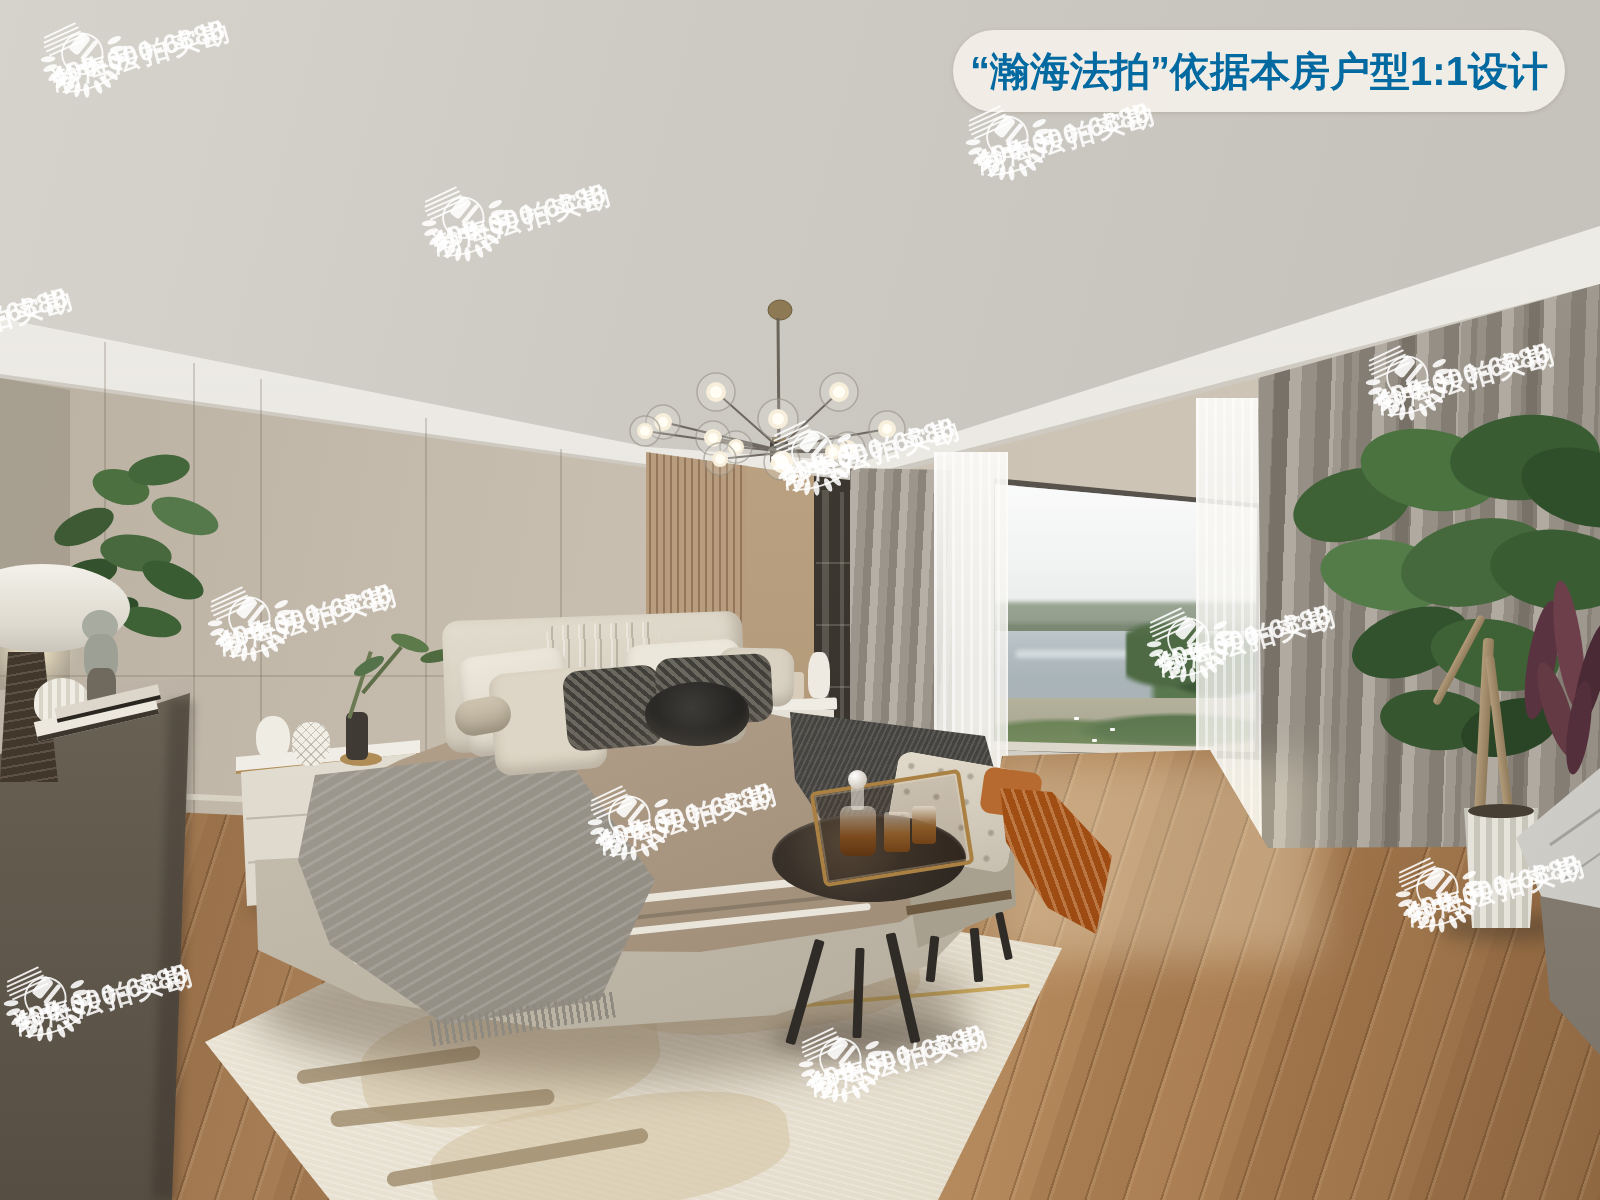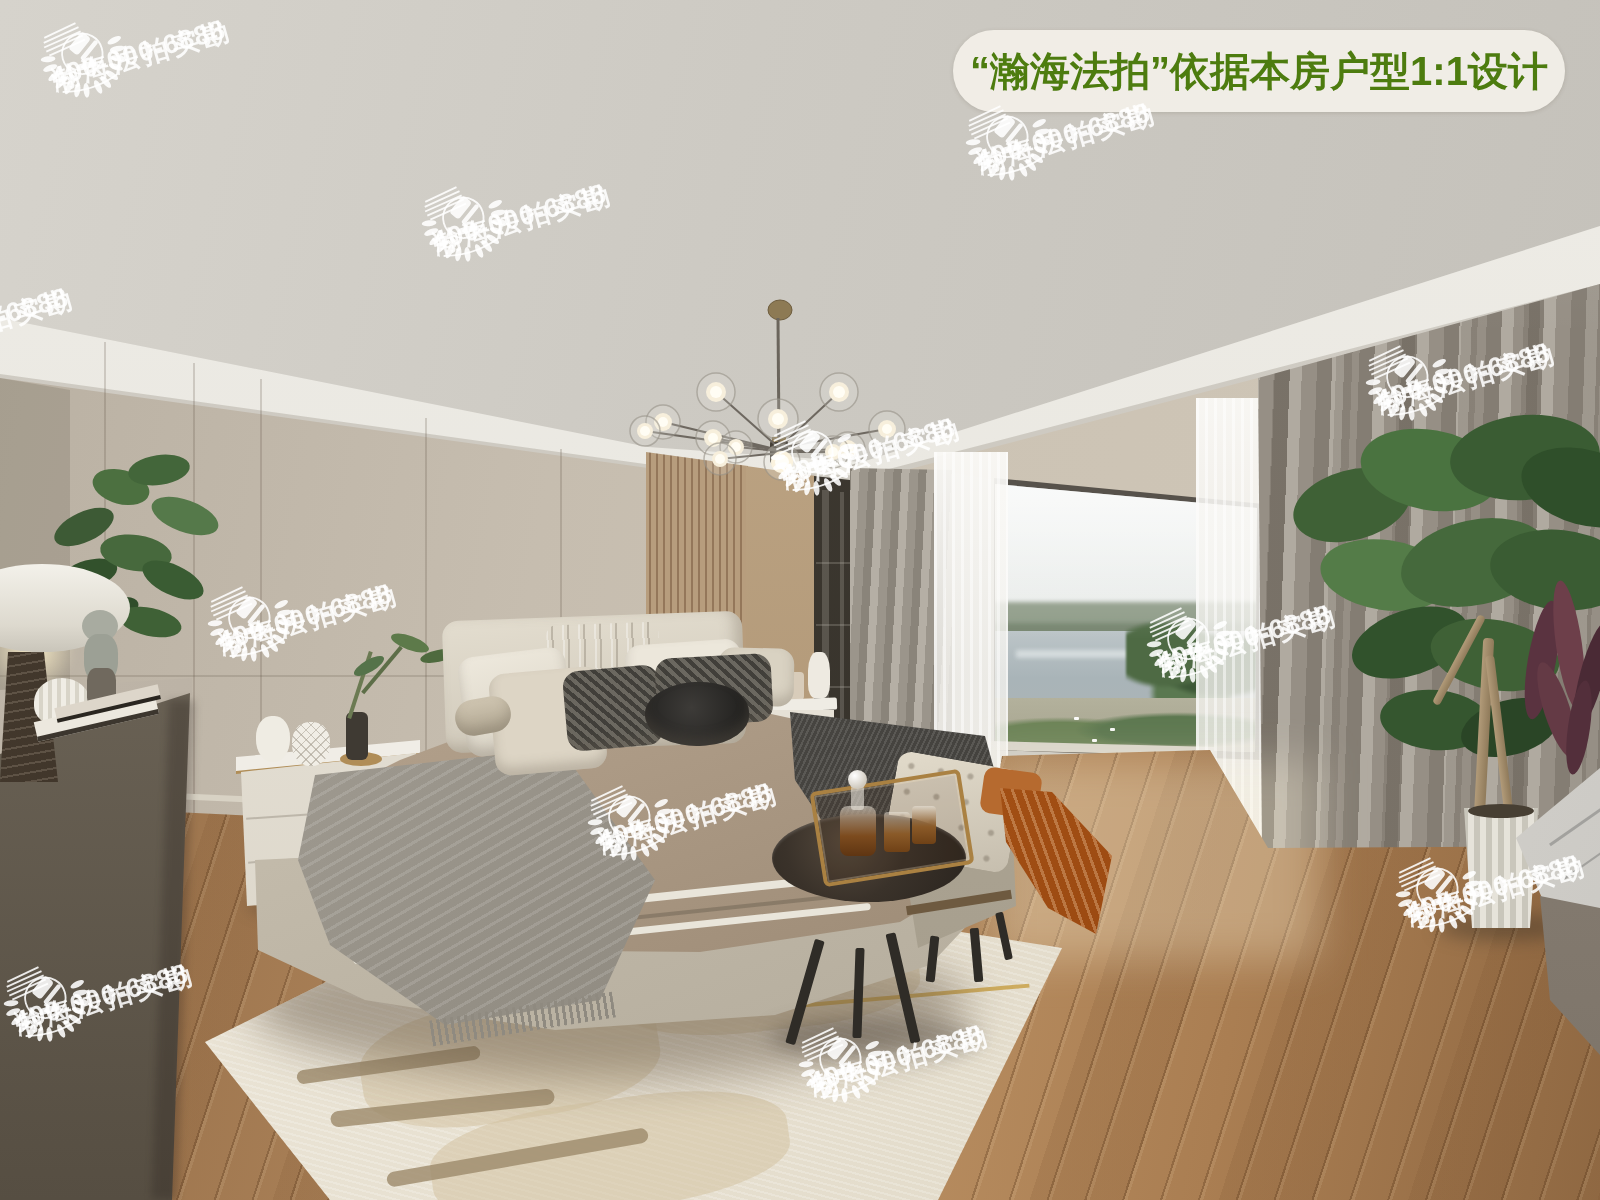--- a/index.html
+++ b/index.html
@@ -187,21 +187,21 @@
   .marble-front{inset:0;clip-path:polygon(1540px 896px,1600px 908px,1600px 1055px,1550px 1000px);
     background:linear-gradient(180deg,#948b80,#7c7368);}
 
   
   .chandelier{left:620px;top:288px;width:300px;height:210px;}
 
   
   .badge{left:953px;top:30px;width:612px;height:82px;border-radius:42px;
     background:rgba(242,239,232,.95);z-index:30;display:flex;align-items:center;justify-content:center;
     box-shadow:0 1px 4px rgba(90,80,60,.18);}
-  .badge span{position:static;font-size:40px;font-weight:700;color:#4d7c0f;white-space:nowrap;letter-spacing:0;}
+  .badge span{position:static;font-size:40px;font-weight:700;color:#0369a1;white-space:nowrap;letter-spacing:0;}
   .wm{display:flex;align-items:center;transform:rotate(-16deg);transform-origin:46px 46px;
     z-index:31;color:rgba(255,255,255,.88);pointer-events:none;}
   .wm-logo{position:static;width:92px;height:92px;flex:0 0 auto;}
   .wm-text{position:static;display:flex;flex-direction:column;margin-left:10px;}
   .wm-text>*{position:static;}
   .wm-brand{font-size:27px;font-weight:700;letter-spacing:4px;white-space:nowrap;}
   .wm-rule{height:2px;width:112%;margin:4px 0 4px -16px;background:rgba(255,255,255,.55);}
   .wm-phone{font-size:27px;font-weight:700;letter-spacing:1px;white-space:nowrap;}
 </style>
 </head>

